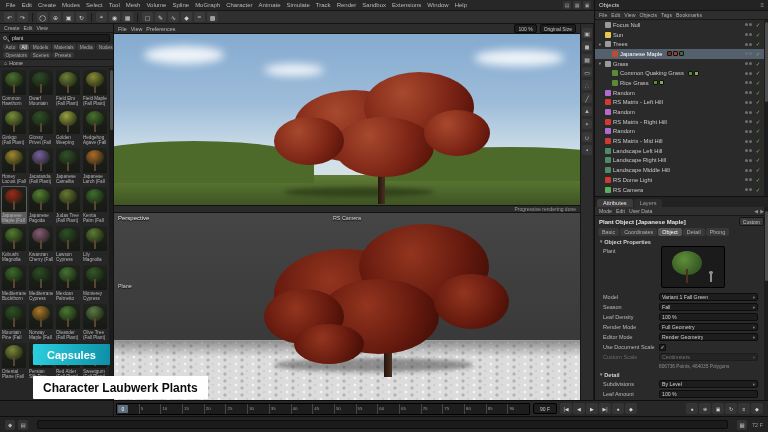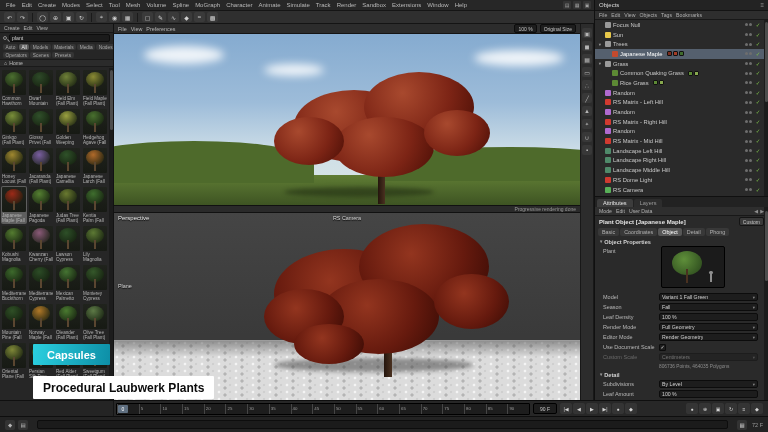--- a/index.html
+++ b/index.html
@@ -914,16 +914,16 @@
     <div style="display:flex;gap:3px;">
         <div class="sbicon">▦</div>
       </div>
     <span id="status-right-text">72 F</span>
   </div>
 
   <div id="badge">
       <span>Capsules</span>
     </div>
   <div id="banner">
-      <span>Procedural Laubwerk Plants</span>
+      <span>Character Laubwerk Plants</span>
     </div>
 
 </div>
 
 </body></html>

